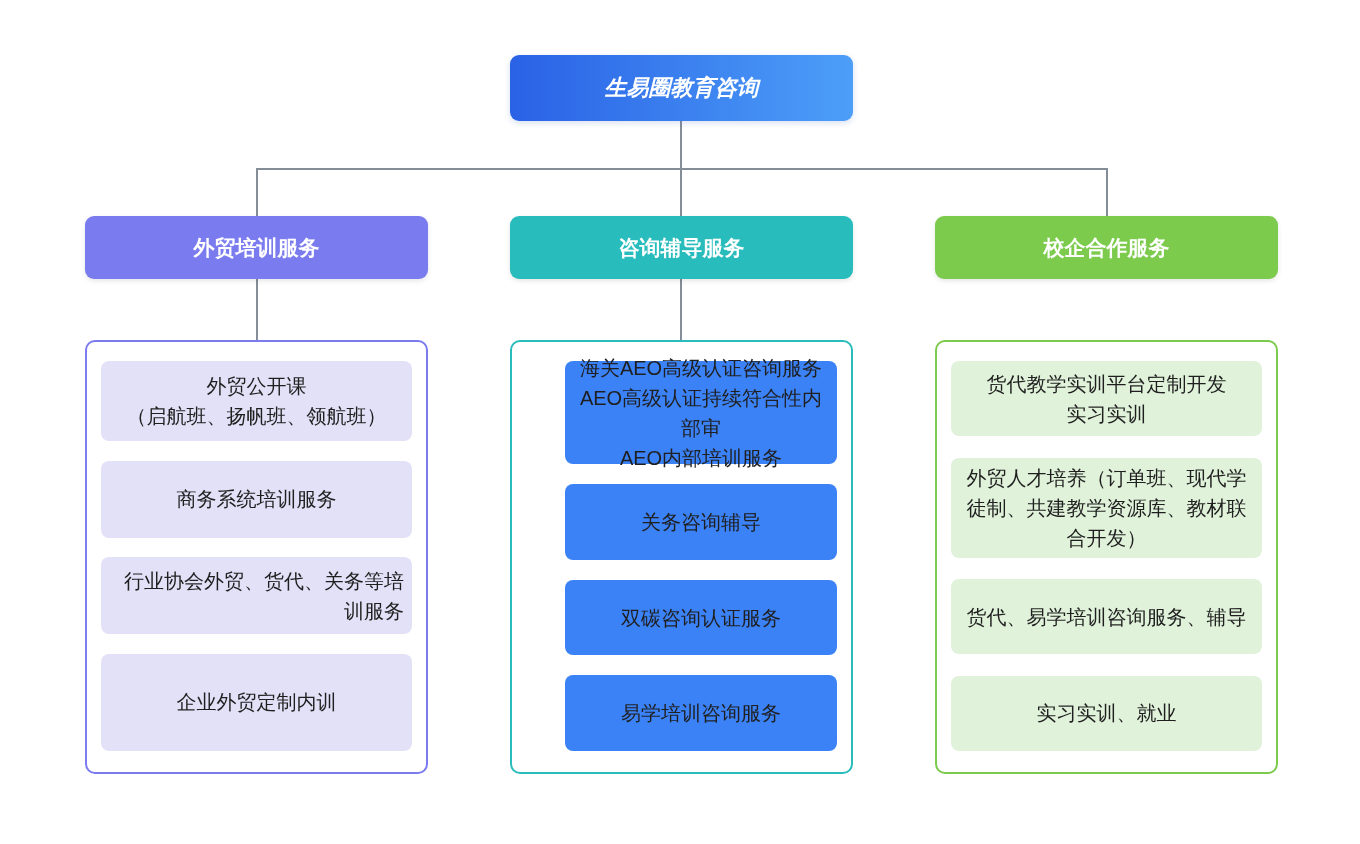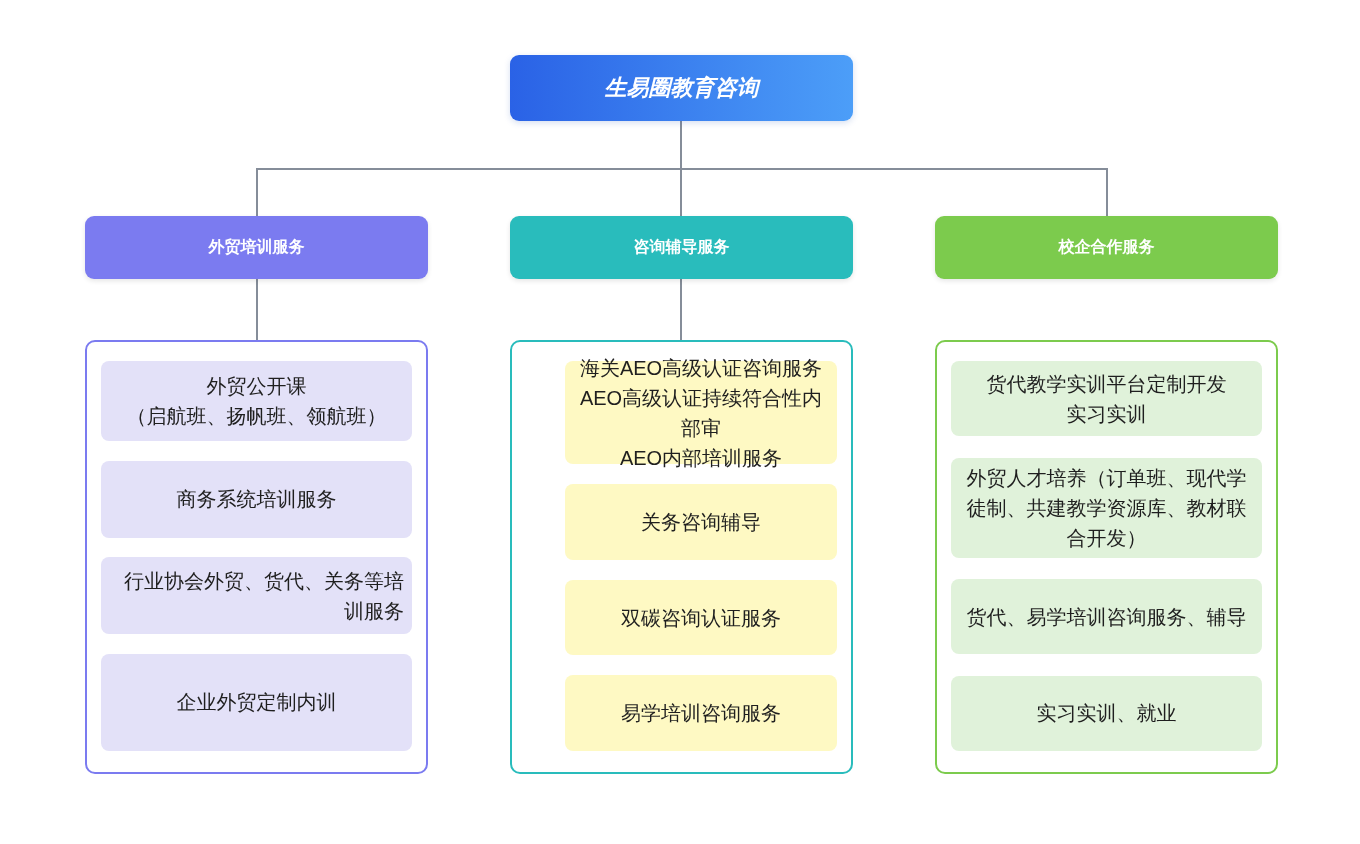--- a/index.html
+++ b/index.html
@@ -24,21 +24,21 @@
     color:#ffffff;font-size:22px;font-weight:bold;
     box-shadow:0 2px 6px rgba(30,80,180,0.18);
     font-style:italic;
   }
 
   
   .branch-header{
     position:absolute;top:216px;width:343px;height:63px;
     border-radius:9px;
     display:flex;align-items:center;justify-content:center;
-    color:#ffffff;font-size:16px;font-weight:bold;
+    color:#ffffff;font-size:21px;font-weight:bold;
     box-shadow:0 2px 5px rgba(0,0,0,0.10);
   }
   .col1 .branch-header{left:85px;background:#7b7bf0;}
   .col2 .branch-header{left:510px;background:#29bcbc;}
   .col3 .branch-header{left:935px;background:#7ccb4d;}
 
   
   .branch-box{
     position:absolute;top:340px;width:343px;height:434px;
     box-sizing:border-box;
@@ -54,21 +54,21 @@
   .item{
     box-sizing:border-box;
     border-radius:8px;
     display:flex;align-items:center;justify-content:center;
     text-align:center;
     font-size:20px;line-height:30px;color:#1f1f1f;
     white-space:pre-line;
     padding:6px 8px;
   }
   .col1 .item{background:#e3e1f8;}
-  .col2 .item{background:#fef9c3;margin-left:39px;}
+  .col2 .item{background:#3b82f6;margin-left:39px;}
   .col3 .item{background:#e0f2da;}
 
   .col1 .item:nth-child(1){height:80px;}
   .col1 .item:nth-child(2){height:77px;}
   .col1 .item:nth-child(3){height:77px;text-align:right;}
   .col1 .item:nth-child(4){height:97px;}
 
   .col2 .item:nth-child(1){height:103px;}
   .col2 .item:nth-child(2){height:76px;}
   .col2 .item:nth-child(3){height:75px;}

